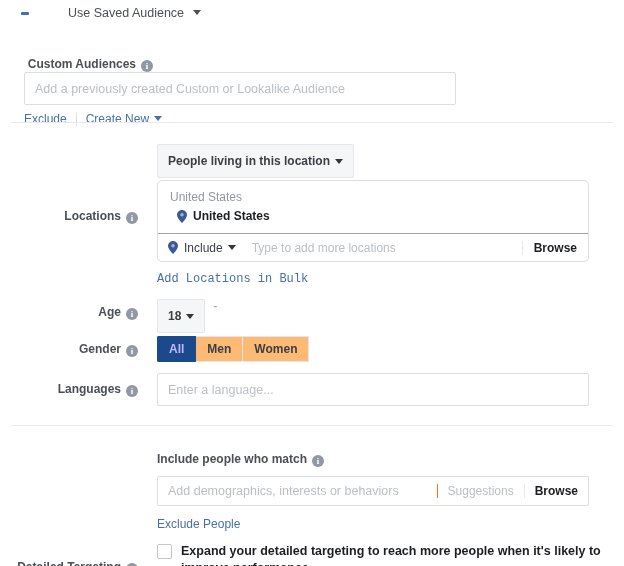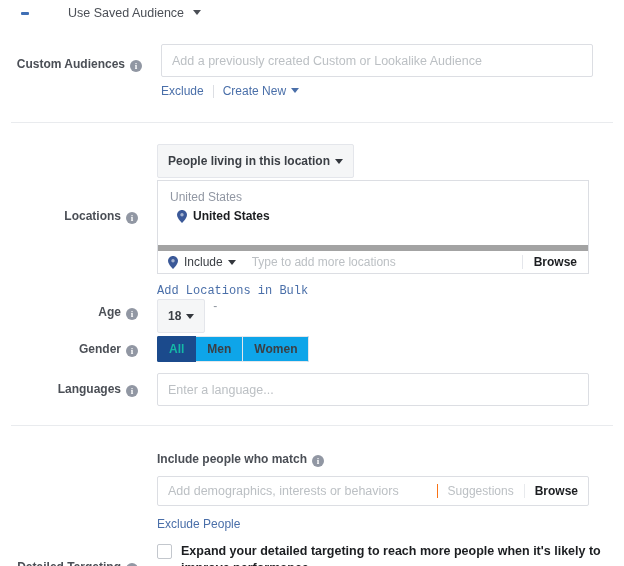--- a/index.html
+++ b/index.html
@@ -138,43 +138,42 @@
     font-weight: bold;
     color: #3b3f45;
     cursor: pointer;
     white-space: nowrap;
   }
 
   
   .locbox {
     width: 432px;
     border: 1px solid #dcdee3;
-    border-radius: 0;
+    border-radius: 5px;
     background: #fff;
   }
   .loc-head {
     padding: 9px 12px 2px 12px;
     font-size: 12px;
     color: #9197a3;
   }
   .loc-item {
     display: flex;
     align-items: center;
     padding: 3px 12px 10px 19px;
     font-size: 12px;
     font-weight: bold;
     color: #1c1e21;
   }
   .loc-bar {
     display: flex;
     align-items: center;
-    border-top: 6px solid #a3a3a3;
+    border-top: 1px solid #a3a3a3;
     height: 28px;
     padding-left: 10px;
-    margin-top: 12px;
   }
   .loc-include {
     display: flex;
     align-items: center;
     font-size: 12px;
     color: #3b3f45;
     cursor: pointer;
     white-space: nowrap;
   }
   .loc-typeholder {
@@ -212,30 +211,30 @@
   }
   .seg-item {
     height: 26px;
     min-width: 37px;
     padding: 0 11px;
     display: flex;
     align-items: center;
     justify-content: center;
     font-size: 12px;
     font-weight: bold;
-    background: #0ea5e9;
+    background: #fdba74;
     color: #3b3f45;
     border: 1px solid #e4e6eb;
     border-left-width: 0;
     cursor: pointer;
   }
   .seg-item:first-child { border-left-width: 1px; }
   .seg-item.active {
     background: #1b4a8c;
-    color: #14b8a6;
+    color: #c4b5fd;
     border-color: #1b4a8c;
     text-align: center;
   }
 
   
   .divider {
     position: absolute;
     left: 11px;
     width: 602px;
     height: 1px;
@@ -311,21 +310,21 @@
   <div class="tabbar">
     <div class="tab tab-create">
       <div class="tab-underline"></div>
     </div>
     <div class="tab tab-saved">
       <span>Use Saved Audience</span>
       <span class="caret"></span>
     </div>
   </div>
 
-  <div class="row" style="top:44px; left:4px;">
+  <div class="row" style="top:44px; left:15px;flex-direction:column;">
     <div class="label" style="padding-top:12px;">
       <span>Custom Audiences</span><i class="info">i</i>
     </div>
     <div class="field">
       <div class="textbox tall" style="width:432px;">
         <span>Add a previously created Custom or Lookalike Audience</span>
       </div>
       <div class="linkrow">
         <span class="link">Exclude</span>
         <span class="vsep"></span>

